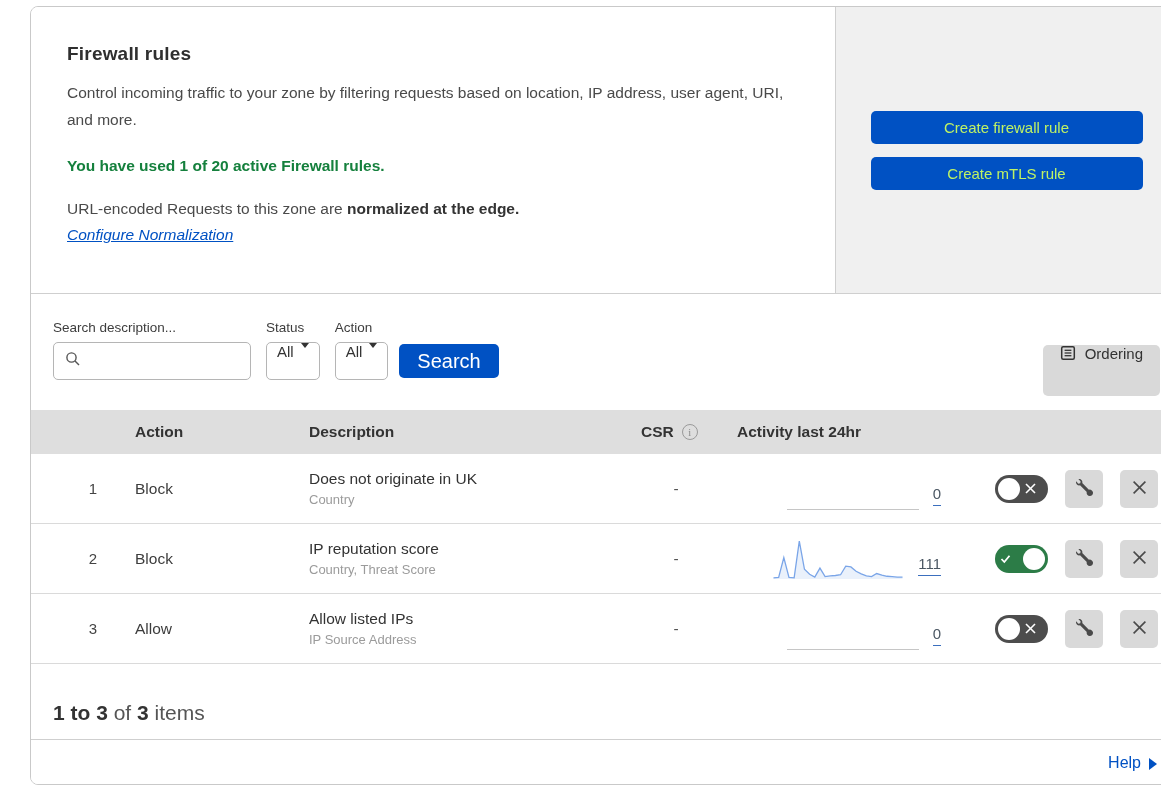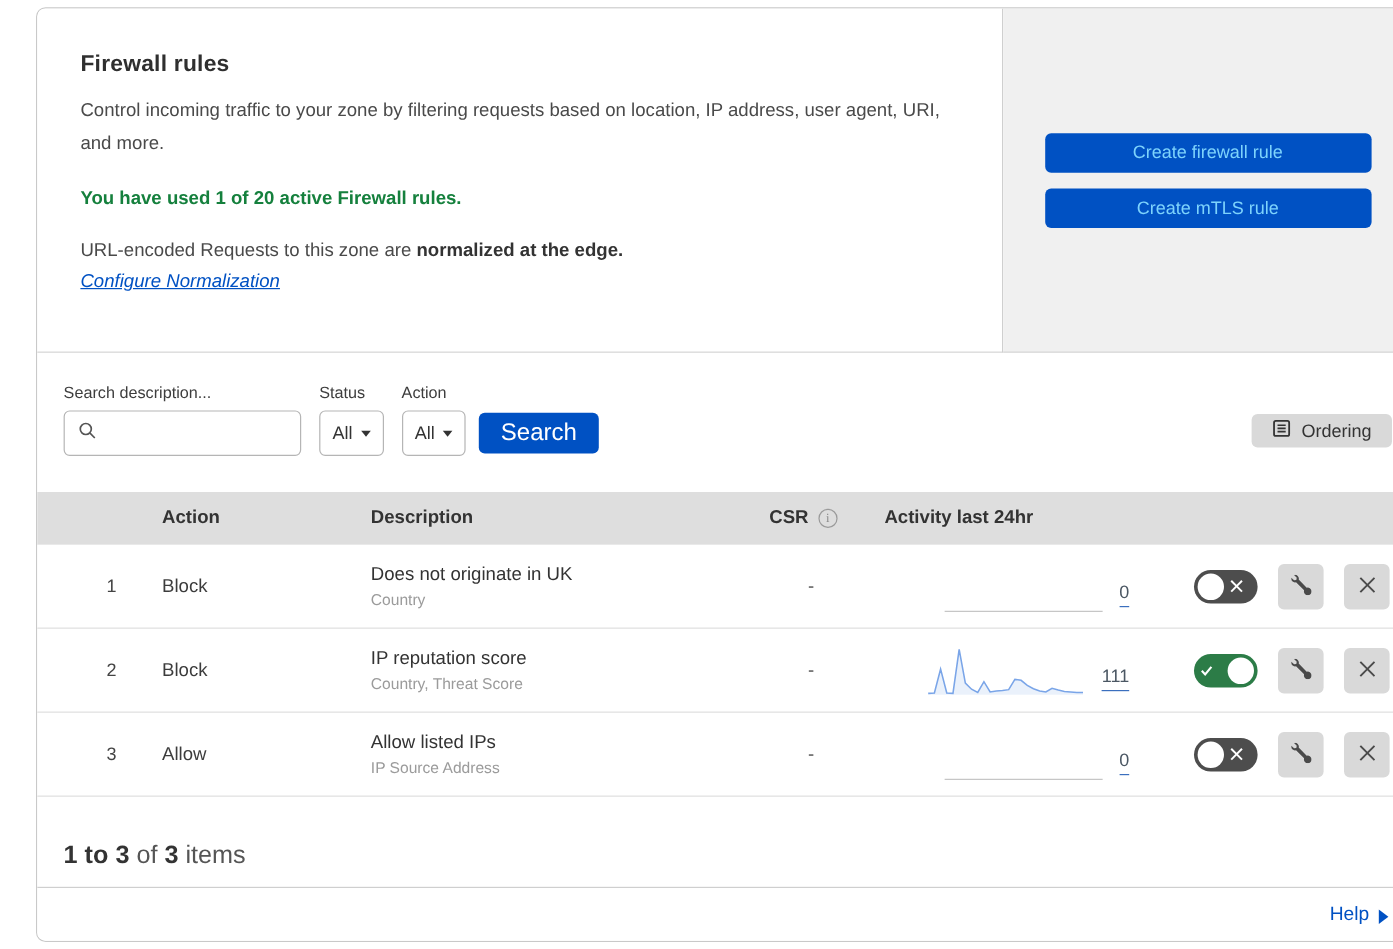--- a/index.html
+++ b/index.html
@@ -13,39 +13,39 @@
          padding:36px 36px 0 36px; background:#fff; }
   .hdr h1 { font-size:19px; font-weight:600; color:#2f2f2f; letter-spacing:.2px; }
   .hdr .desc { margin-top:14px; font-size:15.5px; color:#4a4a4a; line-height:1.75; width:740px; }
   .hdr .usage { margin-top:24px; font-size:15.5px; font-weight:bold; color:#15803d; }
   .hdr .norm { margin-top:25px; font-size:15.5px; color:#4a4a4a; }
   .hdr .norm b { color:#333; }
   .hdr a.link { display:inline-block; margin-top:8px; font-size:15.5px; color:#0051c3;
                 text-decoration:underline; cursor:pointer;font-style:italic; }
   .sidepanel { flex:1; background:#f0f0f0; border-bottom:1px solid #cfcfcf; padding-top:104px; }
   .btn-col { width:272px; margin:0 auto; display:flex; flex-direction:column; gap:13px; }
-  .btn-blue { display:block; width:100%; height:33px; background:#0051c3; color:#7dd3fc; border:none;
+  .btn-blue { display:block; width:100%; height:33px; background:#0051c3; color:#bef264; border:none;
               border-radius:5px; font-size:15px; font-family:inherit; cursor:pointer; }
 
   
   .filters { position:relative; height:116px; padding:26px 0 0 22px; background:#fff; }
   .f-row { display:flex; align-items:flex-end; }
   .f-group { display:flex; flex-direction:column; margin-right:15px; }
   .f-label { font-size:13.5px; color:#3d3d3d; margin-bottom:7px; }
   .search-box { width:198px; height:38px; border:1px solid #b5b5b5; border-radius:5px; background:#fff;
                 display:flex; align-items:center; padding-left:11px; }
   .selbox { height:38px; border:1px solid #b5b5b5; border-radius:5px; background:#fff;
-            display:flex; align-items:center; padding:0 10px; font-size:15px; color:#333; cursor:pointer; }
+            display:flex; padding:0 10px; font-size:15px; color:#333; cursor:pointer; }
   .caret { width:0; height:0; border-left:4.5px solid transparent; border-right:4.5px solid transparent;
            border-top:5.5px solid #333; margin-left:7px; }
   .btn-search { height:34px; padding:0 18px; background:#0051c3; color:#fff; border:none; border-radius:5px;
                 font-size:20px; font-family:inherit; margin-left:11px; margin-bottom:2px; cursor:pointer; }
-  .btn-ordering { position:absolute; right:17px; top:51px; height:28px; padding:0 17px;
+  .btn-ordering { position:absolute; right:17px; top:51px; height:51px; padding:0 17px;
                   background:#d9d9d9; border:none; border-radius:5px; font-size:15px; color:#333;
-                  font-family:inherit; display:flex; align-items:center; gap:9px; cursor:pointer; }
+                  font-family:inherit; display:flex; align-items:flex-start; gap:9px; cursor:pointer; }
 
   
   .grid { display:grid; grid-template-columns:96px 182px 312px 110px 218px 1fr; align-items:center; }
   .thead { height:44px; background:#dedede; font-size:15.5px; font-weight:600; color:#333; }
   .thead .c1 { text-align:right; padding-right:30px; }
   .c2 { padding-left:8px; } .c3 { padding-left:0; }
   .c4 { padding-left:20px; } .c5 { padding-left:6px; }
   .row { height:70px; border-bottom:1px solid #dadada; font-size:15.5px; color:#3c3c3c; background:#fff; }
   .row .c1 { text-align:right; padding-right:30px; font-size:15px; color:#444; }
   .desc-main { font-size:15.5px; color:#333; }

